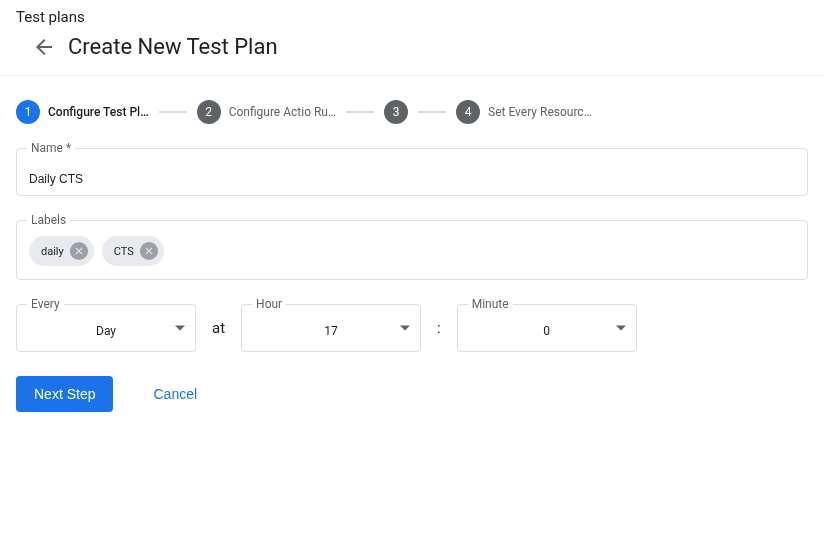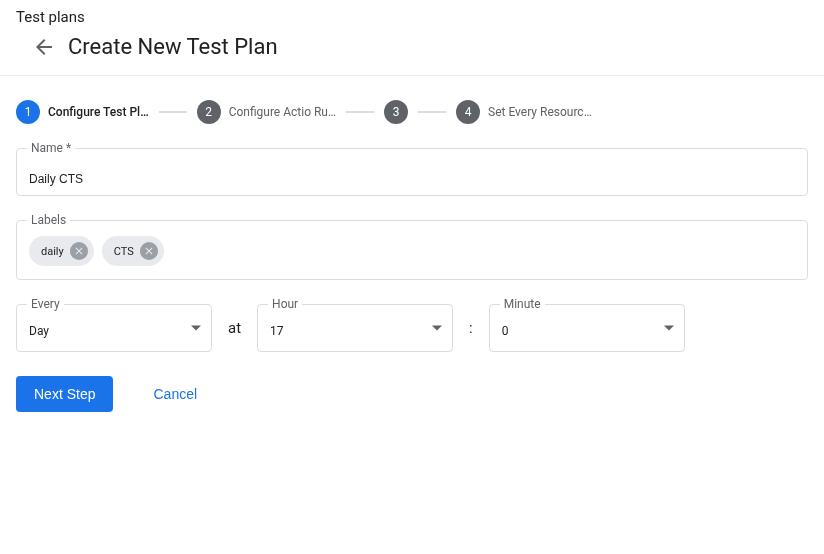--- a/index.html
+++ b/index.html
@@ -176,21 +176,22 @@
       margin-left: 12px;
     }
     .schedule-row {
       display: flex;
       align-items: flex-start;
       gap: 16px;
       margin-top: 18px;
     }
     .small-field {
       position: relative;
-      width: 196px;
+      width: 180px;
+      text-align: center;
     }
     .small-field .field-outline {
       padding: 14px 12px 8px;
       height: 48px;
     }
     .connector {
       display: flex;
       align-items: center;
       height: 48px;
       color: #202124;

